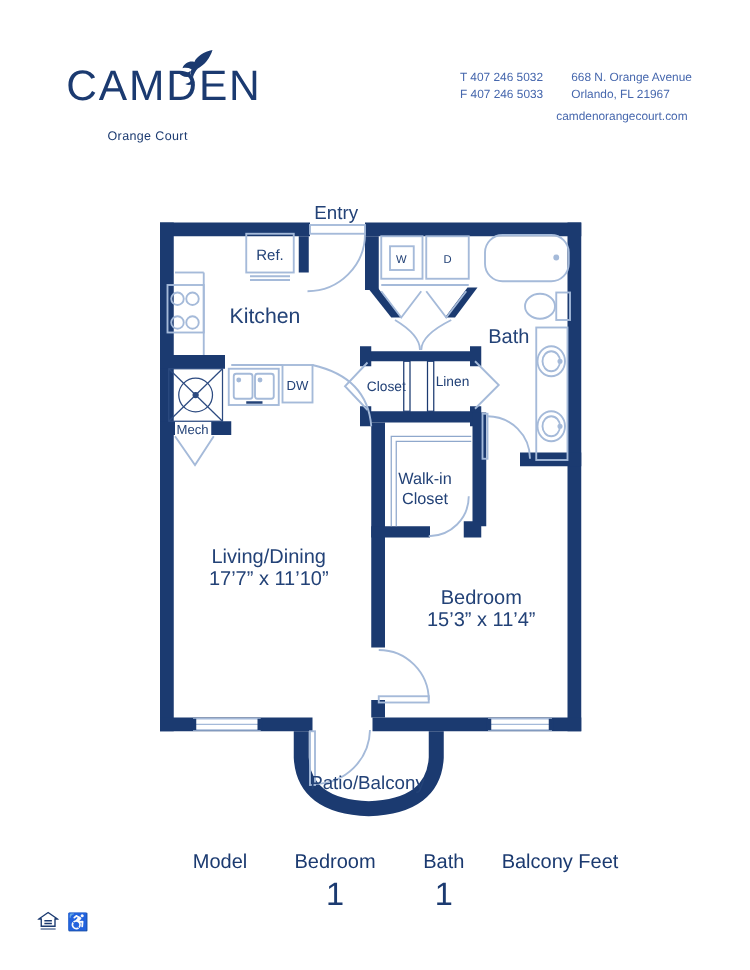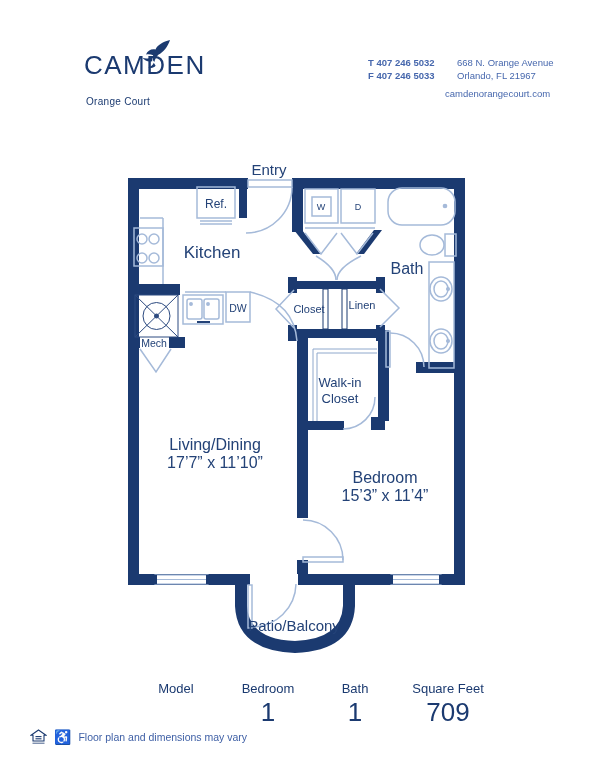--- a/index.html
+++ b/index.html
@@ -2,53 +2,53 @@
 <html><head>
 <meta charset="utf-8">
 <style>
   html,body{margin:0;padding:0;}
   body{
     width:600px;height:776px;position:relative;background:#ffffff;
     font-family:"Liberation Sans",sans-serif;overflow:hidden;
   }
   .abs{position:absolute;}
   
-  .wordmark{font-size:26px;letter-spacing:1.5px;color:#1b3a70;font-weight:500;margin-left:31px;}
+  .wordmark{font-size:34px;letter-spacing:1.5px;color:#1b3a70;font-weight:500;}
   .logo-sub{font-size:10px;color:#1b3a70;margin-top:15px;margin-left:33px;letter-spacing:.3px;}
   .contact div{font-size:9.5px;line-height:13px;color:#4667ad;}
   
   svg text{font-family:"Liberation Sans",sans-serif;fill:#234277;}
   .t-room{font-size:16px;}
   .t-room-lg{font-size:17px;}
   .t-entry{font-size:15px;}
   .t-med{font-size:12px;}
   .t-sm{font-size:11px;}
   .t-xs{font-size:9px;}
   .t-walkin{font-size:13px;}
   
   .fcol{position:absolute;top:681px;transform:translateX(-50%);text-align:center;white-space:nowrap;}
-  .flabel{font-size:13px;color:#1b3a70;}
+  .flabel{font-size:16px;color:#1b3a70;}
   .fvalue{font-size:26px;color:#1b3a70;margin-top:1px;}
   .footnote-text{font-size:10.5px;color:#3e5fa5;}
   .wheel{font-size:14px;color:#1b3a70;line-height:1;}
 </style>
 </head>
 <body>
 
 <div class="abs" style="left:53px;top:50px;width:140px;">
   <div class="wordmark">CAMDEN</div>
   <svg class="abs" style="left:84px;top:-10px;" width="34" height="30" viewBox="0 0 34 30">
     <path fill="#1b3a70" d="M33 0 C26 1.5 20.5 5 18.5 9.5 C14.5 8.5 10.5 10.5 9 14.5 C11.5 14 14 14.3 16.2 15.3 C15 17.8 15.4 20.3 17.3 22 C18.2 19 19.5 16.6 21.3 14.8 C26.5 12 30.8 7 33 0 Z"></path>
     <path fill="#1b3a70" d="M15.5 16.5 C12.5 18.8 8.8 19.2 5.5 17.8 C7.8 21 11.6 22.3 15.2 21.2 Z"></path>
     <path fill="#1b3a70" d="M16.8 22.8 C15.8 25.2 13.8 26.8 11.2 27.2 C13.8 28.6 16.8 28 18.6 25.8 Z"></path>
   </svg>
   <div class="logo-sub">Orange Court</div>
 </div>
 
-<div class="abs contact" style="left:368px;top:56px;font-weight:bold;">
+<div class="abs contact" style="left:368px;top:56px;">
   <div>T 407 246 5032</div>
   <div>F 407 246 5033</div>
 </div>
 <div class="abs contact" style="left:457px;top:56px;">
   <div>668 N. Orange Avenue</div>
   <div>Orlando, FL 21967</div>
 </div>
 <div class="abs contact" style="left:445px;top:87px;">
   <div>camdenorangecourt.com</div>
 </div>
@@ -199,26 +199,24 @@
 </div>
 <div class="fcol" style="left:268px;">
   <div class="flabel">Bedroom</div>
   <div class="fvalue">1</div>
 </div>
 <div class="fcol" style="left:355px;">
   <div class="flabel">Bath</div>
   <div class="fvalue">1</div>
 </div>
 <div class="fcol" style="left:448px;">
-  <div class="flabel">Square Feet</div>
-  <div class="fvalue">709</div>
+  <div class="flabel">Balcony Feet</div>
 </div>
 
 <div class="abs" style="left:30px;top:729px;display:flex;align-items:center;gap:7px;">
   <svg width="17" height="16" viewBox="0 0 17 16">
     <path d="M8.5 1 L16 6.2 L14 6.2 L14 12 L3 12 L3 6.2 L1 6.2 Z" fill="none" stroke="#1b3a70" stroke-width="1.1"></path>
     <line x1="5.5" y1="7.6" x2="11.5" y2="7.6" stroke="#1b3a70" stroke-width="1.1"></line>
     <line x1="5.5" y1="9.8" x2="11.5" y2="9.8" stroke="#1b3a70" stroke-width="1.1"></line>
     <line x1="2.5" y1="14.2" x2="14.5" y2="14.2" stroke="#1b3a70" stroke-width="0.8"></line>
   </svg>
   <span class="wheel">♿</span>
-  <span class="footnote-text">Floor plan and dimensions may vary</span>
 </div>
 
 </body></html>

